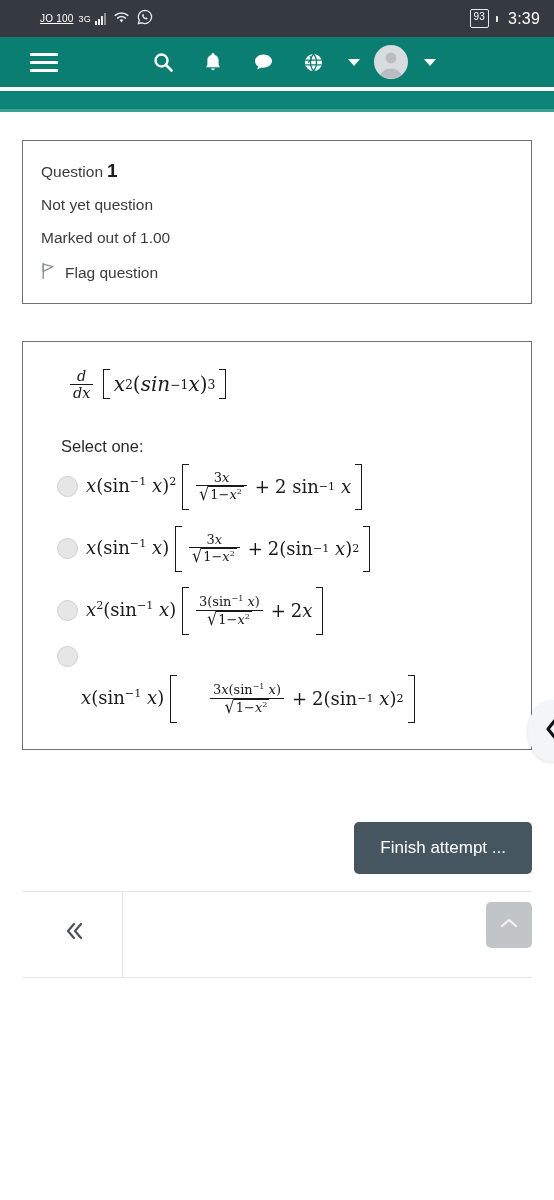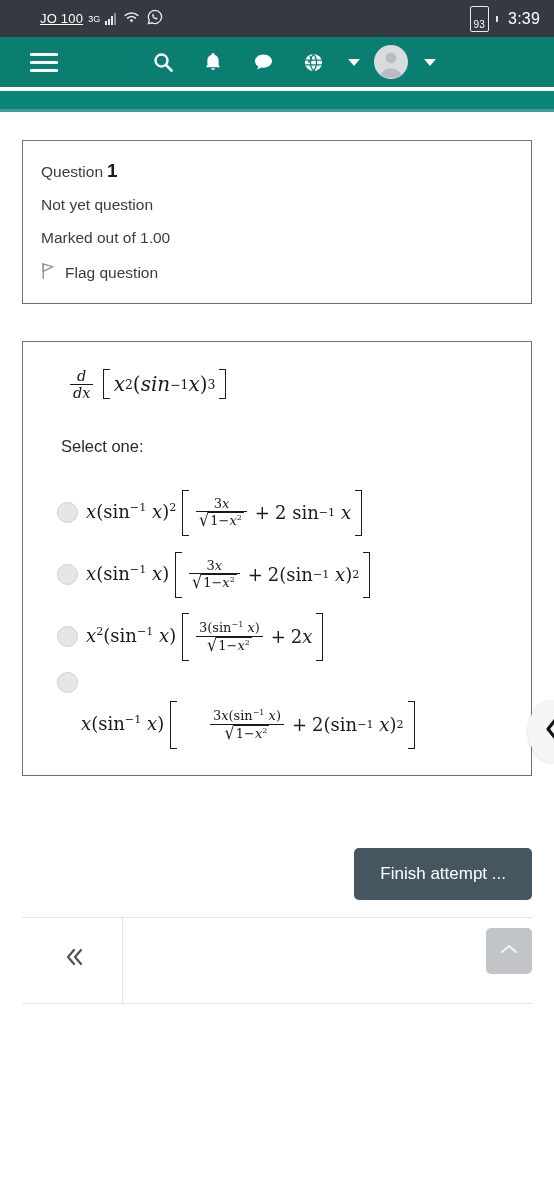--- a/index.html
+++ b/index.html
@@ -11,30 +11,30 @@
   }
 
   
   .statusbar {
     height: 37px; background: #343a3f; color: #ffffff;
     display: flex; align-items: center; justify-content: space-between;
     padding: 0 14px; font-size: 15px; letter-spacing: .2px;
   }
   .sb-left { display: flex; align-items: center; gap: 4px; padding-left: 26px; }
   .sb-right { display: flex; align-items: center; gap: 6px; }
-  .sb-carrier { font-size: 13px; text-decoration: underline; }
+  .sb-carrier { font-size: 10px; text-decoration: underline; }
   .sb-sup { font-size: 9px; vertical-align: super; margin-left: 1px; }
   .bars { display: inline-flex; align-items: flex-end; gap: 1px; height: 12px; }
   .bars i { width: 2px; background: #e8eaec; display: block; }
   .bars i:nth-child(1){height:4px} .bars i:nth-child(2){height:6px}
   .bars i:nth-child(3){height:9px} .bars i:nth-child(4){height:12px;background:#8d9297}
   .wifi { margin: 0 3px; }
   .batt {
     border: 1.5px solid #e8eaec; border-radius: 2px; font-size: 10px;
-    padding: 0 3px; line-height: 13px; height: 26px; display: flex; align-items: flex-end;
+    padding: 0 3px; line-height: 13px; height: 19px; display: flex; align-items: flex-start;
   }
   .batt-cap { width: 2px; height: 6px; background: #e8eaec; border-radius: 0 1px 1px 0; margin-left: 1px; }
   .sb-time { font-size: 16px; margin-left: 4px; }
 
   
   .navbar {
     height: 50px; background: #0a7f71;
     display: flex; align-items: center; padding: 0 16px; gap: 0;
   }
   .burger { width: 28px; display: flex; flex-direction: column; gap: 5px; margin-left: 14px; cursor: pointer; }
@@ -60,21 +60,21 @@
     margin-top: 28px; padding: 20px 18px 18px 18px;
   }
   .qinfo div { font-size: 15.5px; color: #3c3c3c; line-height: 1.0; margin-bottom: 17px; }
   .qinfo div:last-child { margin-bottom: 2px; }
   .qnum { font-size: 19px; font-weight: bold; color: #1d1d1d; margin-left: 4px; }
   .flagrow { display: flex; align-items: center; gap: 9px; cursor: pointer; }
 
   .qcard { border: 1px solid #6e7174; background: #fff; margin-top: 37px; padding: 26px 16px 22px 16px; }
 
   .formula { text-align: left; padding-left: 28px; }
-  .selone { font-size: 16.5px; color: #2b2b2b; margin: 36px 0 30px 22px; }
+  .selone { font-size: 16.5px; color: #2b2b2b; margin: 36px 0 4px 22px; }
 
   .opt { display: flex; align-items: center; gap: 8px; margin: 0 0 8px 18px; min-height: 54px; }
   .opt.stacked { flex-direction: column; align-items: flex-start; gap: 2px; margin-bottom: 4px; }
   .radio {
     width: 21px; height: 21px; border-radius: 50%;
     background: #e6e6e6; border: 1px solid #cfcfcf; flex: none; cursor: pointer;
   }
   .opt.stacked .radio { margin-left: 0; }
   .opt.stacked .mathwrap { margin-left: 24px; margin-top: 6px; }
 

